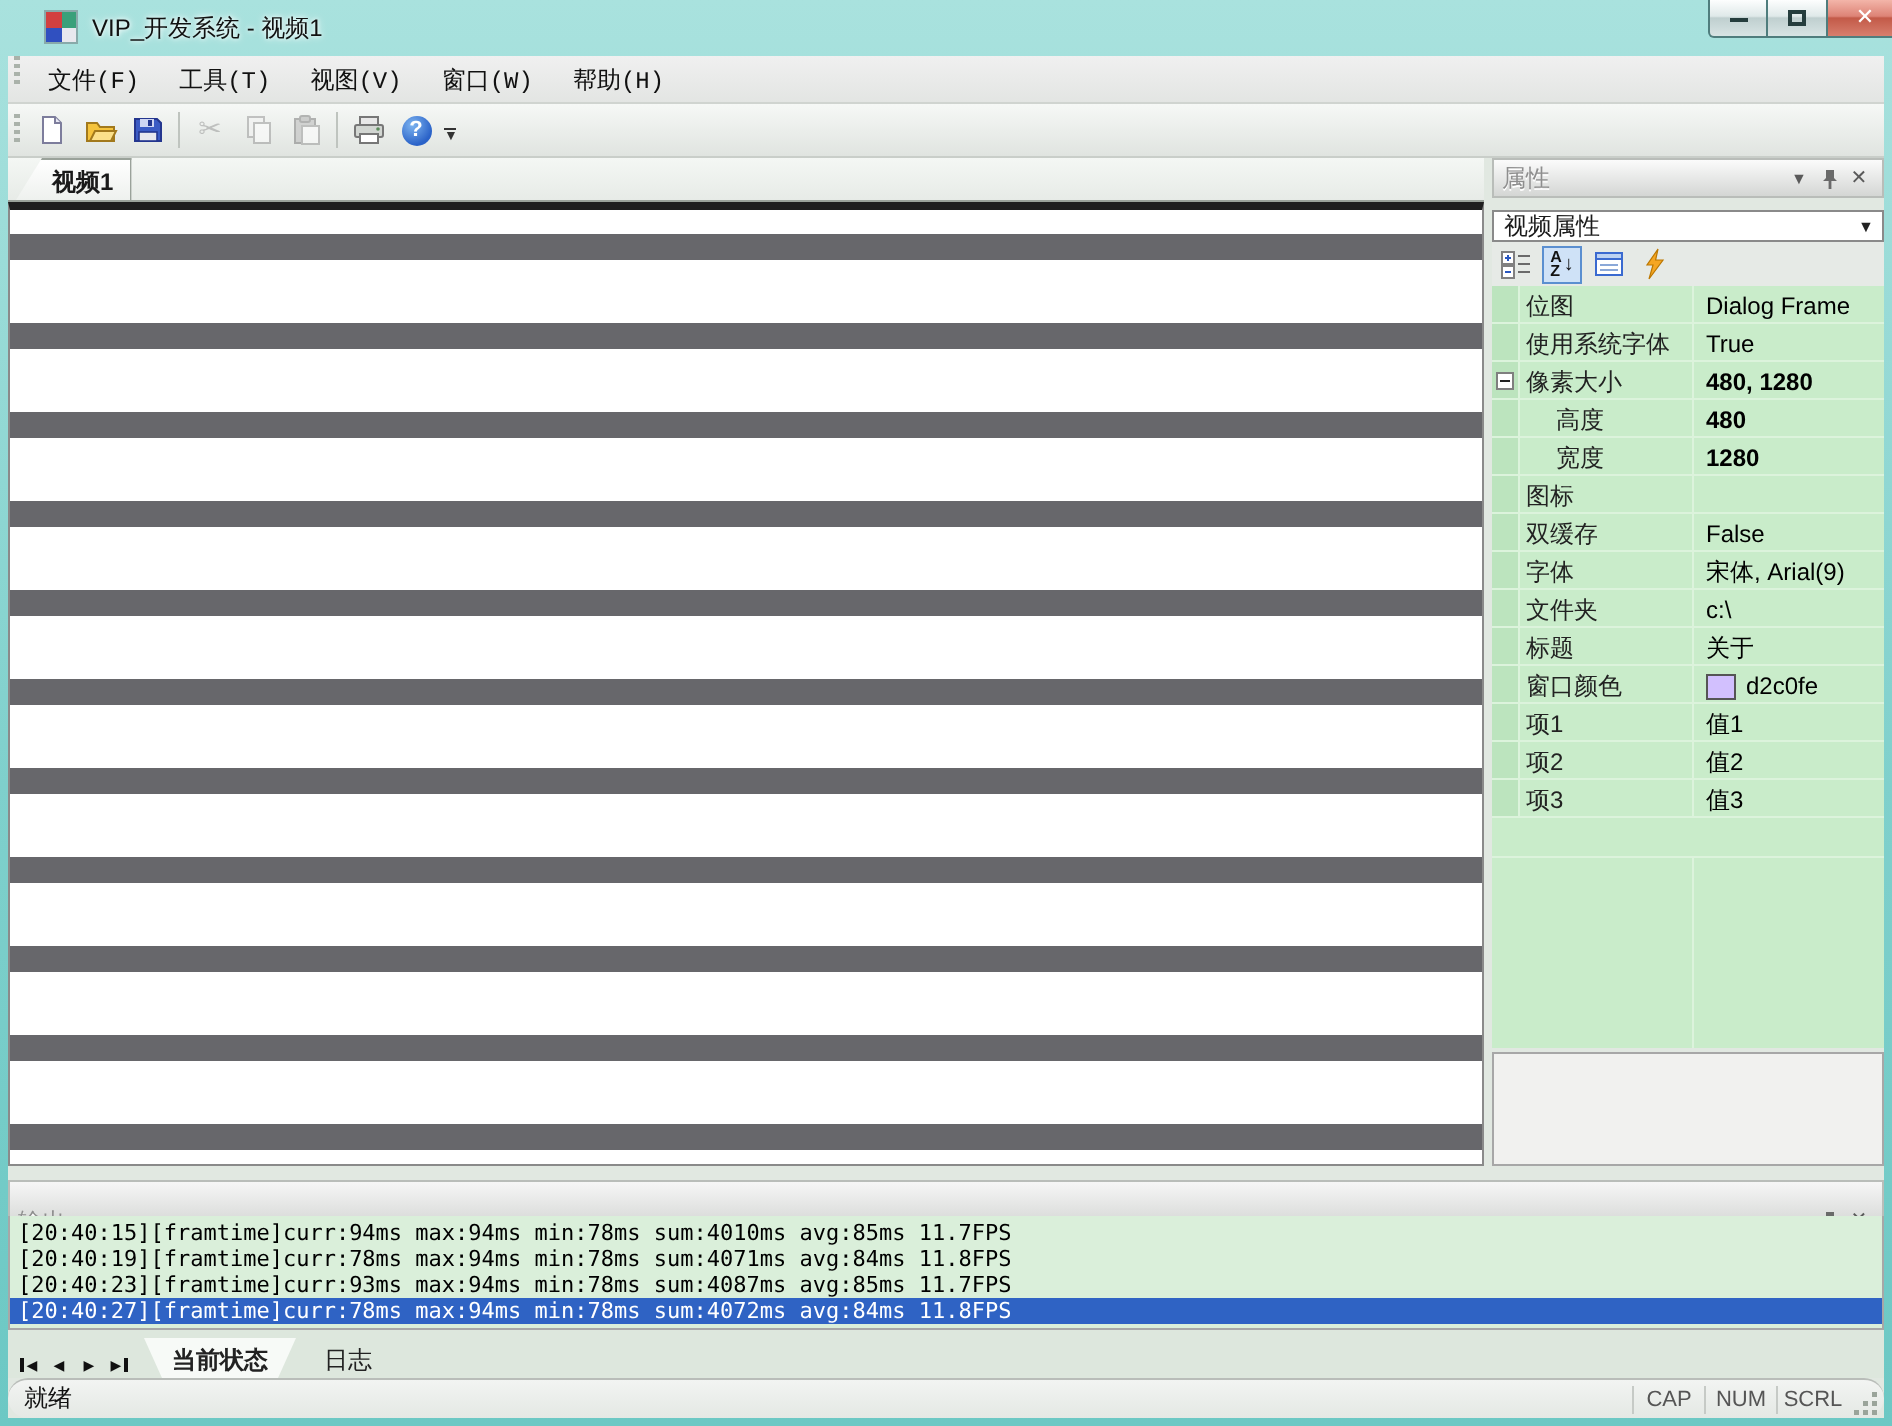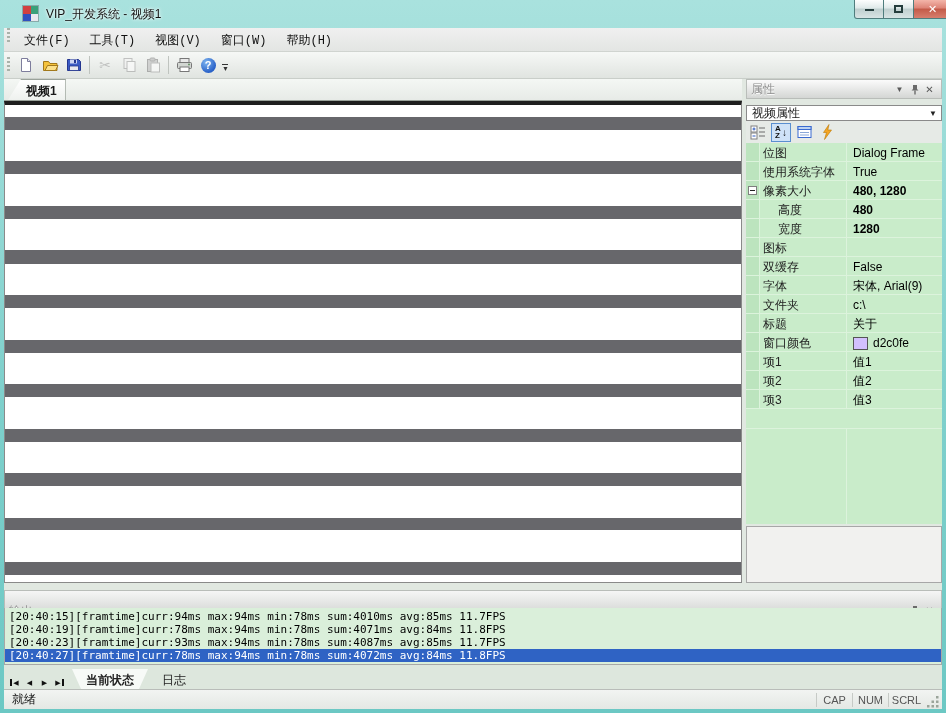--- a/index.html
+++ b/index.html
@@ -147,21 +147,21 @@
     color:#111; font-size:7px; gap:1px; }
   .nav-btn .bar { width:2px; height:7px; background:#111; }
   .btab { position:relative; height:20px; padding:3px 14px 0 14px; color:#222;
     clip-path:polygon(0 0, 100% 0, calc(100% - 9px) 100%, 9px 100%);
     background:transparent; }
   .btab.active { background:#f7faf7; font-weight:bold; }
 
   
   .statusbar { position:absolute; left:0; top:661px; width:938px; height:20px;
     background:linear-gradient(180deg,#f2f4f2,#e4e8e4); border-top:1px solid #b9bdb9;
-    display:flex; align-items:center; }
+    display:flex; align-items:center;border-radius:10px; }
   .status-ready { padding-left:8px; flex:1; color:#111; }
   .status-cell { width:36px; text-align:center; color:#555; border-left:1px solid #c6cac6;
     height:14px; line-height:14px; font-size:11px; }
   .resize-grip { width:14px; height:14px; margin:4px 2px 0 2px; }
 
   svg { display:block; }
 </style>
 </head>
 <body>
 

